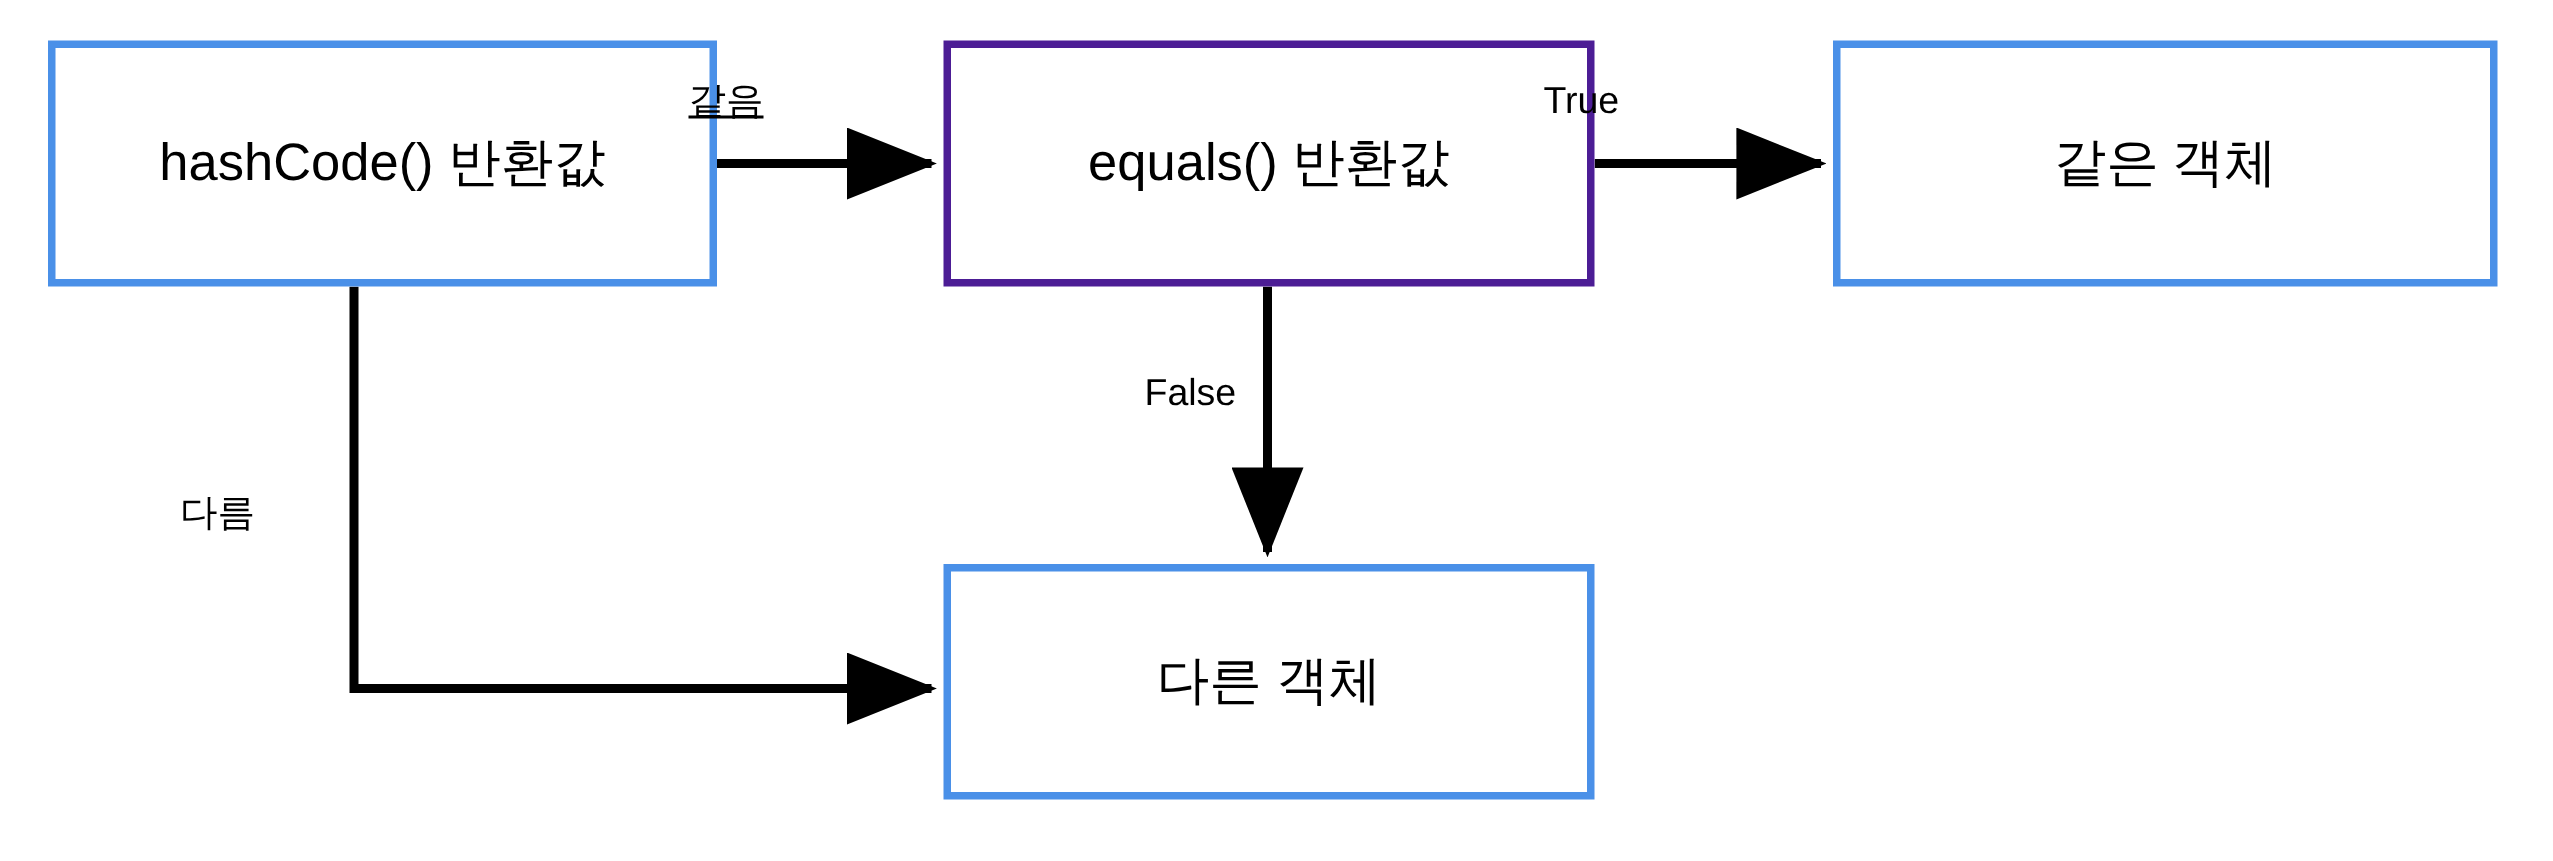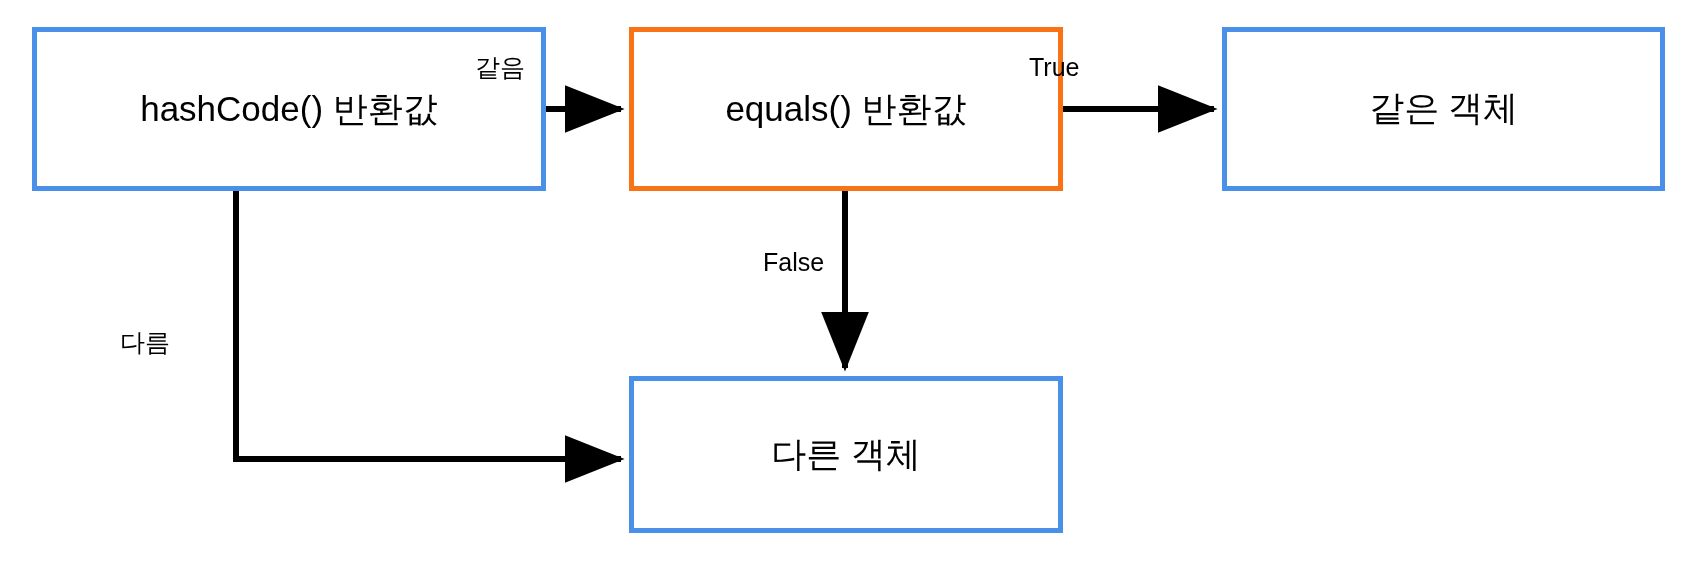--- a/index.html
+++ b/index.html
@@ -42,27 +42,27 @@
     white-space: nowrap;
   }
   .edge-label {
     position: absolute;
     font-size: 25px;
     line-height: 1;
     color: #000000;
     white-space: nowrap;
   }
   
-  #node-hashcode   { left: 32px;   top: 27px;  width: 514px; height: 164px; }
+  #node-hashcode   { left: 32px;   top: 27px;  width: 446px; height: 164px; }
   #node-equals     { left: 629px;  top: 27px;  width: 434px; height: 164px; }
   #node-same       { left: 1222px; top: 27px;  width: 443px; height: 164px; font-family: Liberation Serif, serif; }
   #node-different  { left: 629px;  top: 376px; width: 434px; height: 157px; }
 
   
-  #label-same-hash { left: 475px;  top: 55px; }
+  #label-same-hash { left: 459px;  top: 55px; text-decoration: underline; }
   #label-true      { left: 1029px; top: 55px; }
   #label-false     { left: 763px;  top: 250px; }
   #label-diff-hash { left: 120px;  top: 286px; margin-top: 44px; }
 </style>
 </head>
 <body>
 
 <div id="canvas">
 
   <svg class="diagram-svg" viewBox="0 0 1702 574" aria-hidden="true">
@@ -86,21 +86,21 @@
 
     <g>
       <polyline points="236,191 236,459 621,459" fill="none" stroke="#000000" stroke-width="6" marker-end="url(#arrowhead)"></polyline>
     </g>
   </svg>
 
   <div class="node" id="node-hashcode" style="border: 5px solid #4A90E8;">
     <span class="node-label">hashCode() 반환값</span>
   </div>
 
-  <div class="node" id="node-equals" style="border: 5px solid #f97316;">
+  <div class="node" id="node-equals" style="border: 5px solid #4c1d95;">
     <span class="node-label">equals() 반환값</span>
   </div>
 
   <div class="node" id="node-same" style="border: 5px solid #4A90E8;">
     <span class="node-label">같은 객체</span>
   </div>
 
   <div class="node" id="node-different" style="border: 5px solid #4A90E8;">
     <span class="node-label">다른 객체</span>
   </div>

